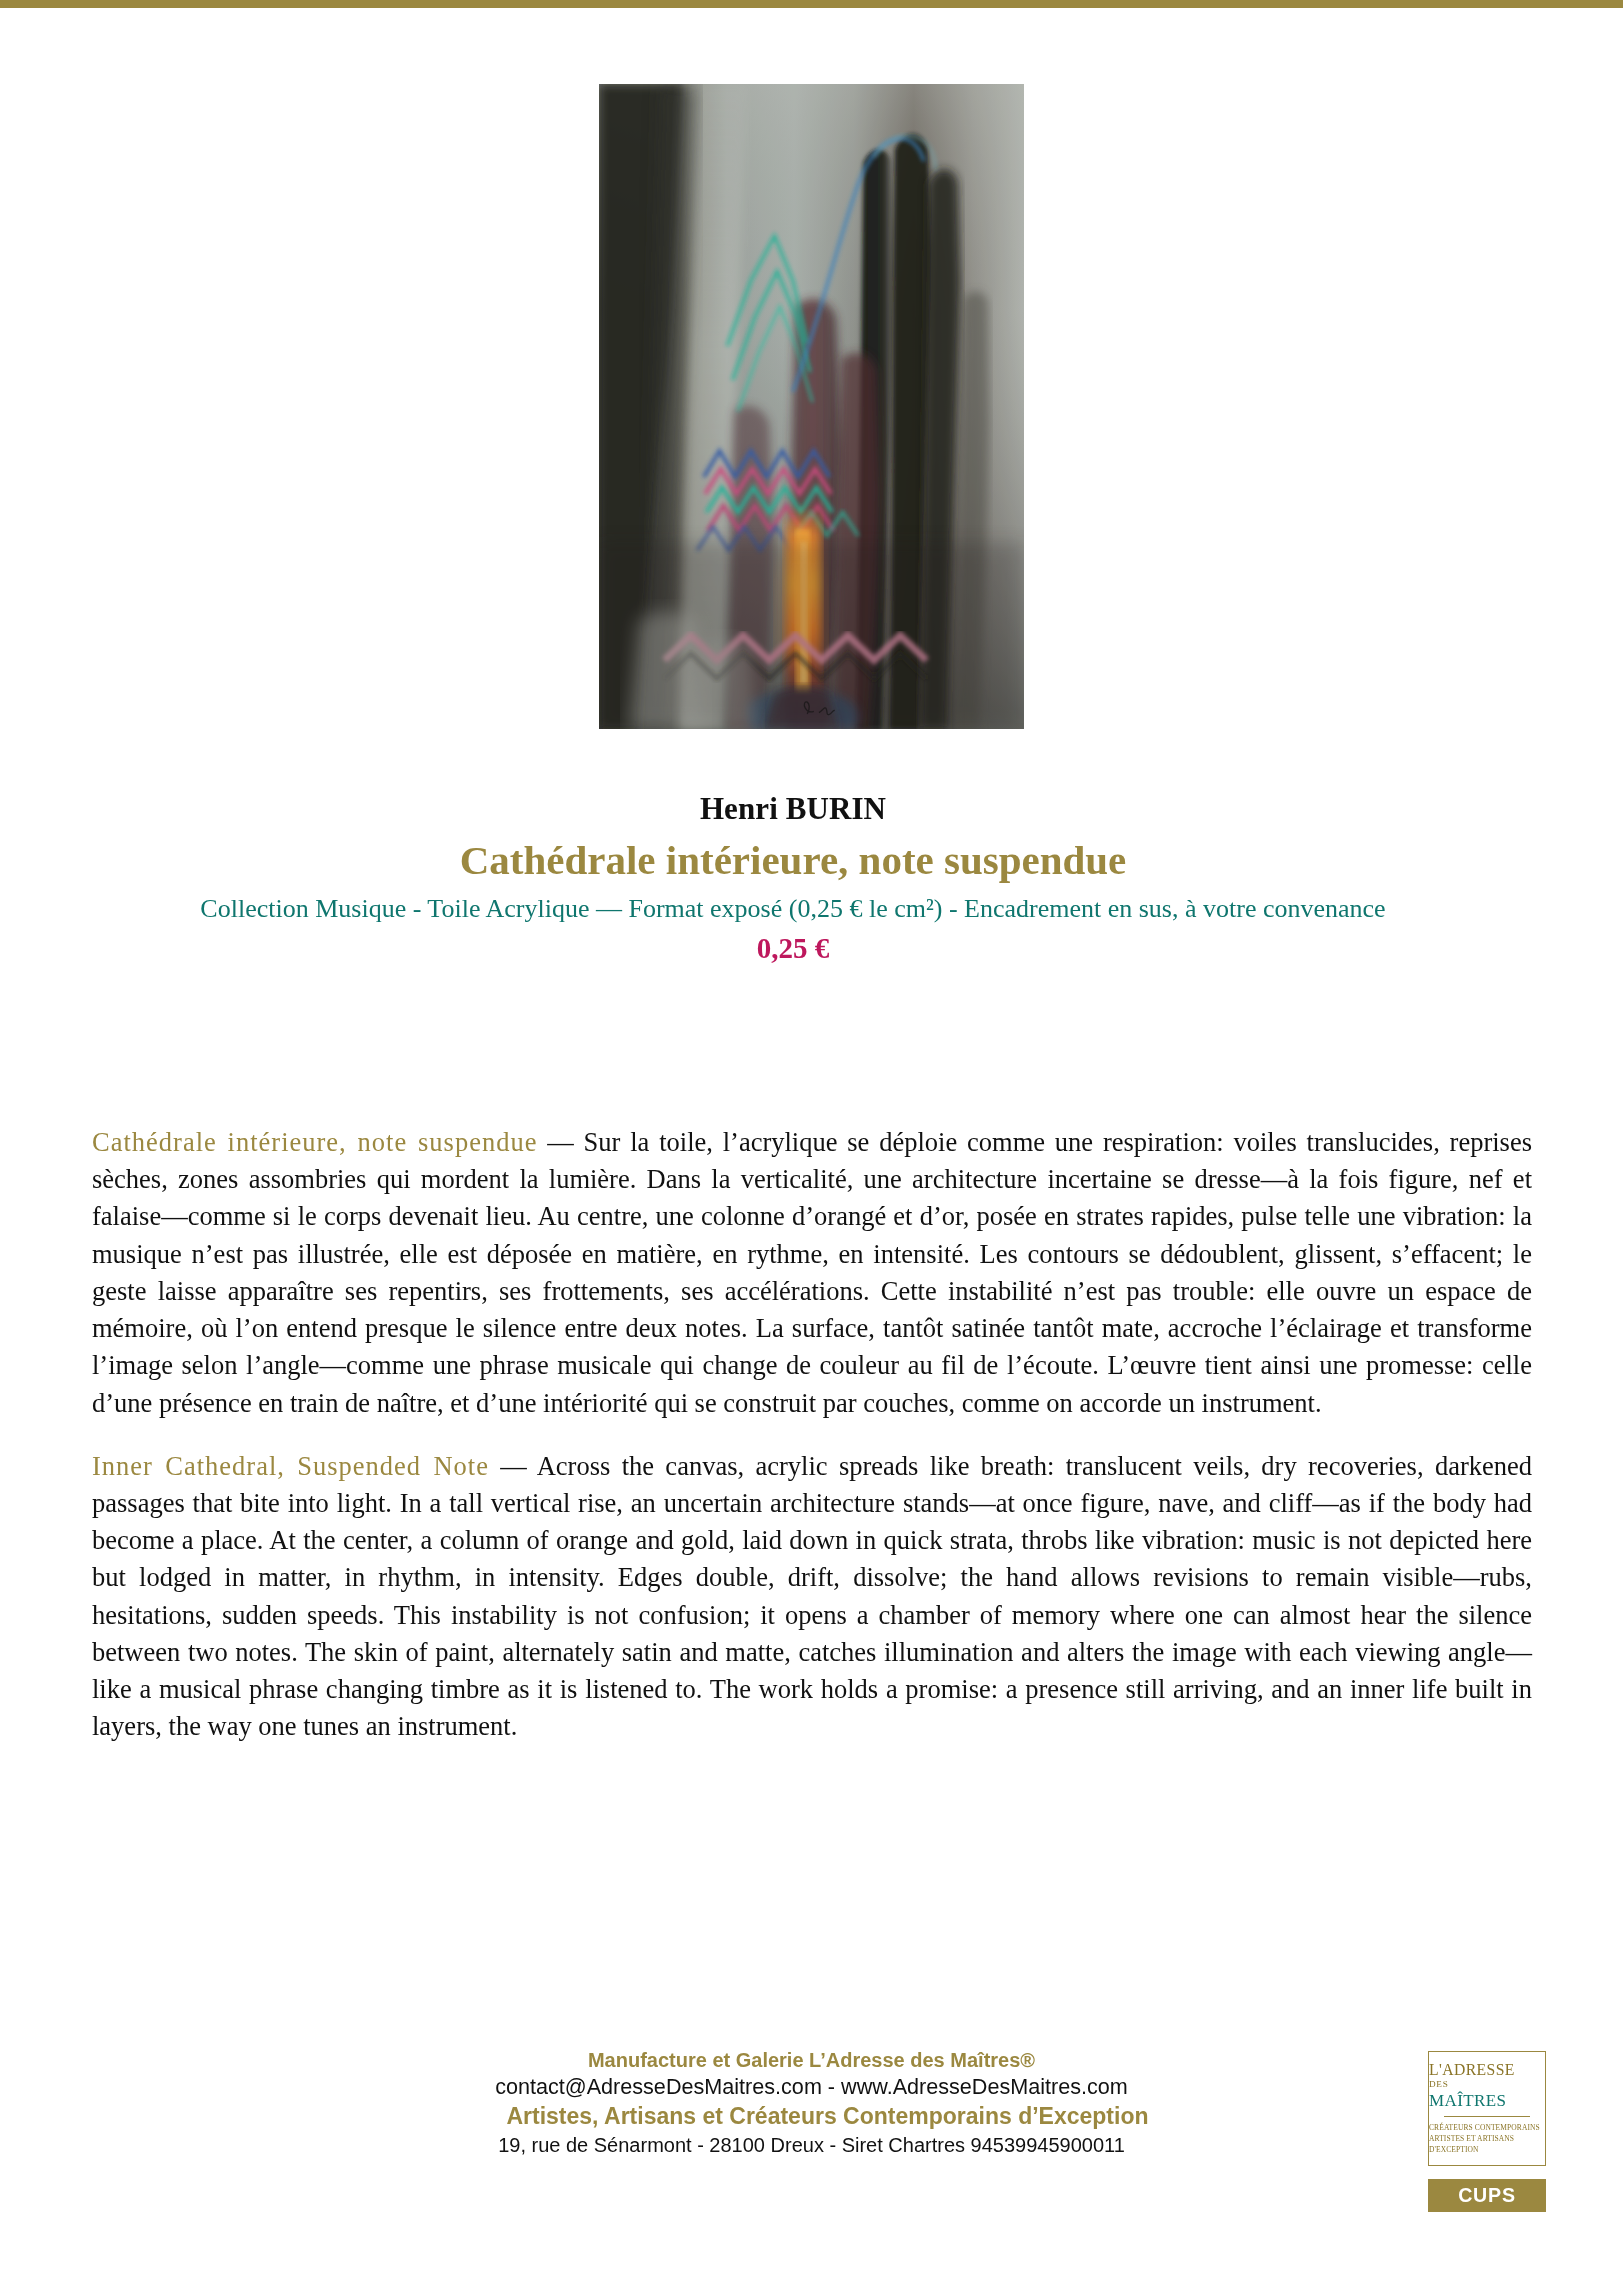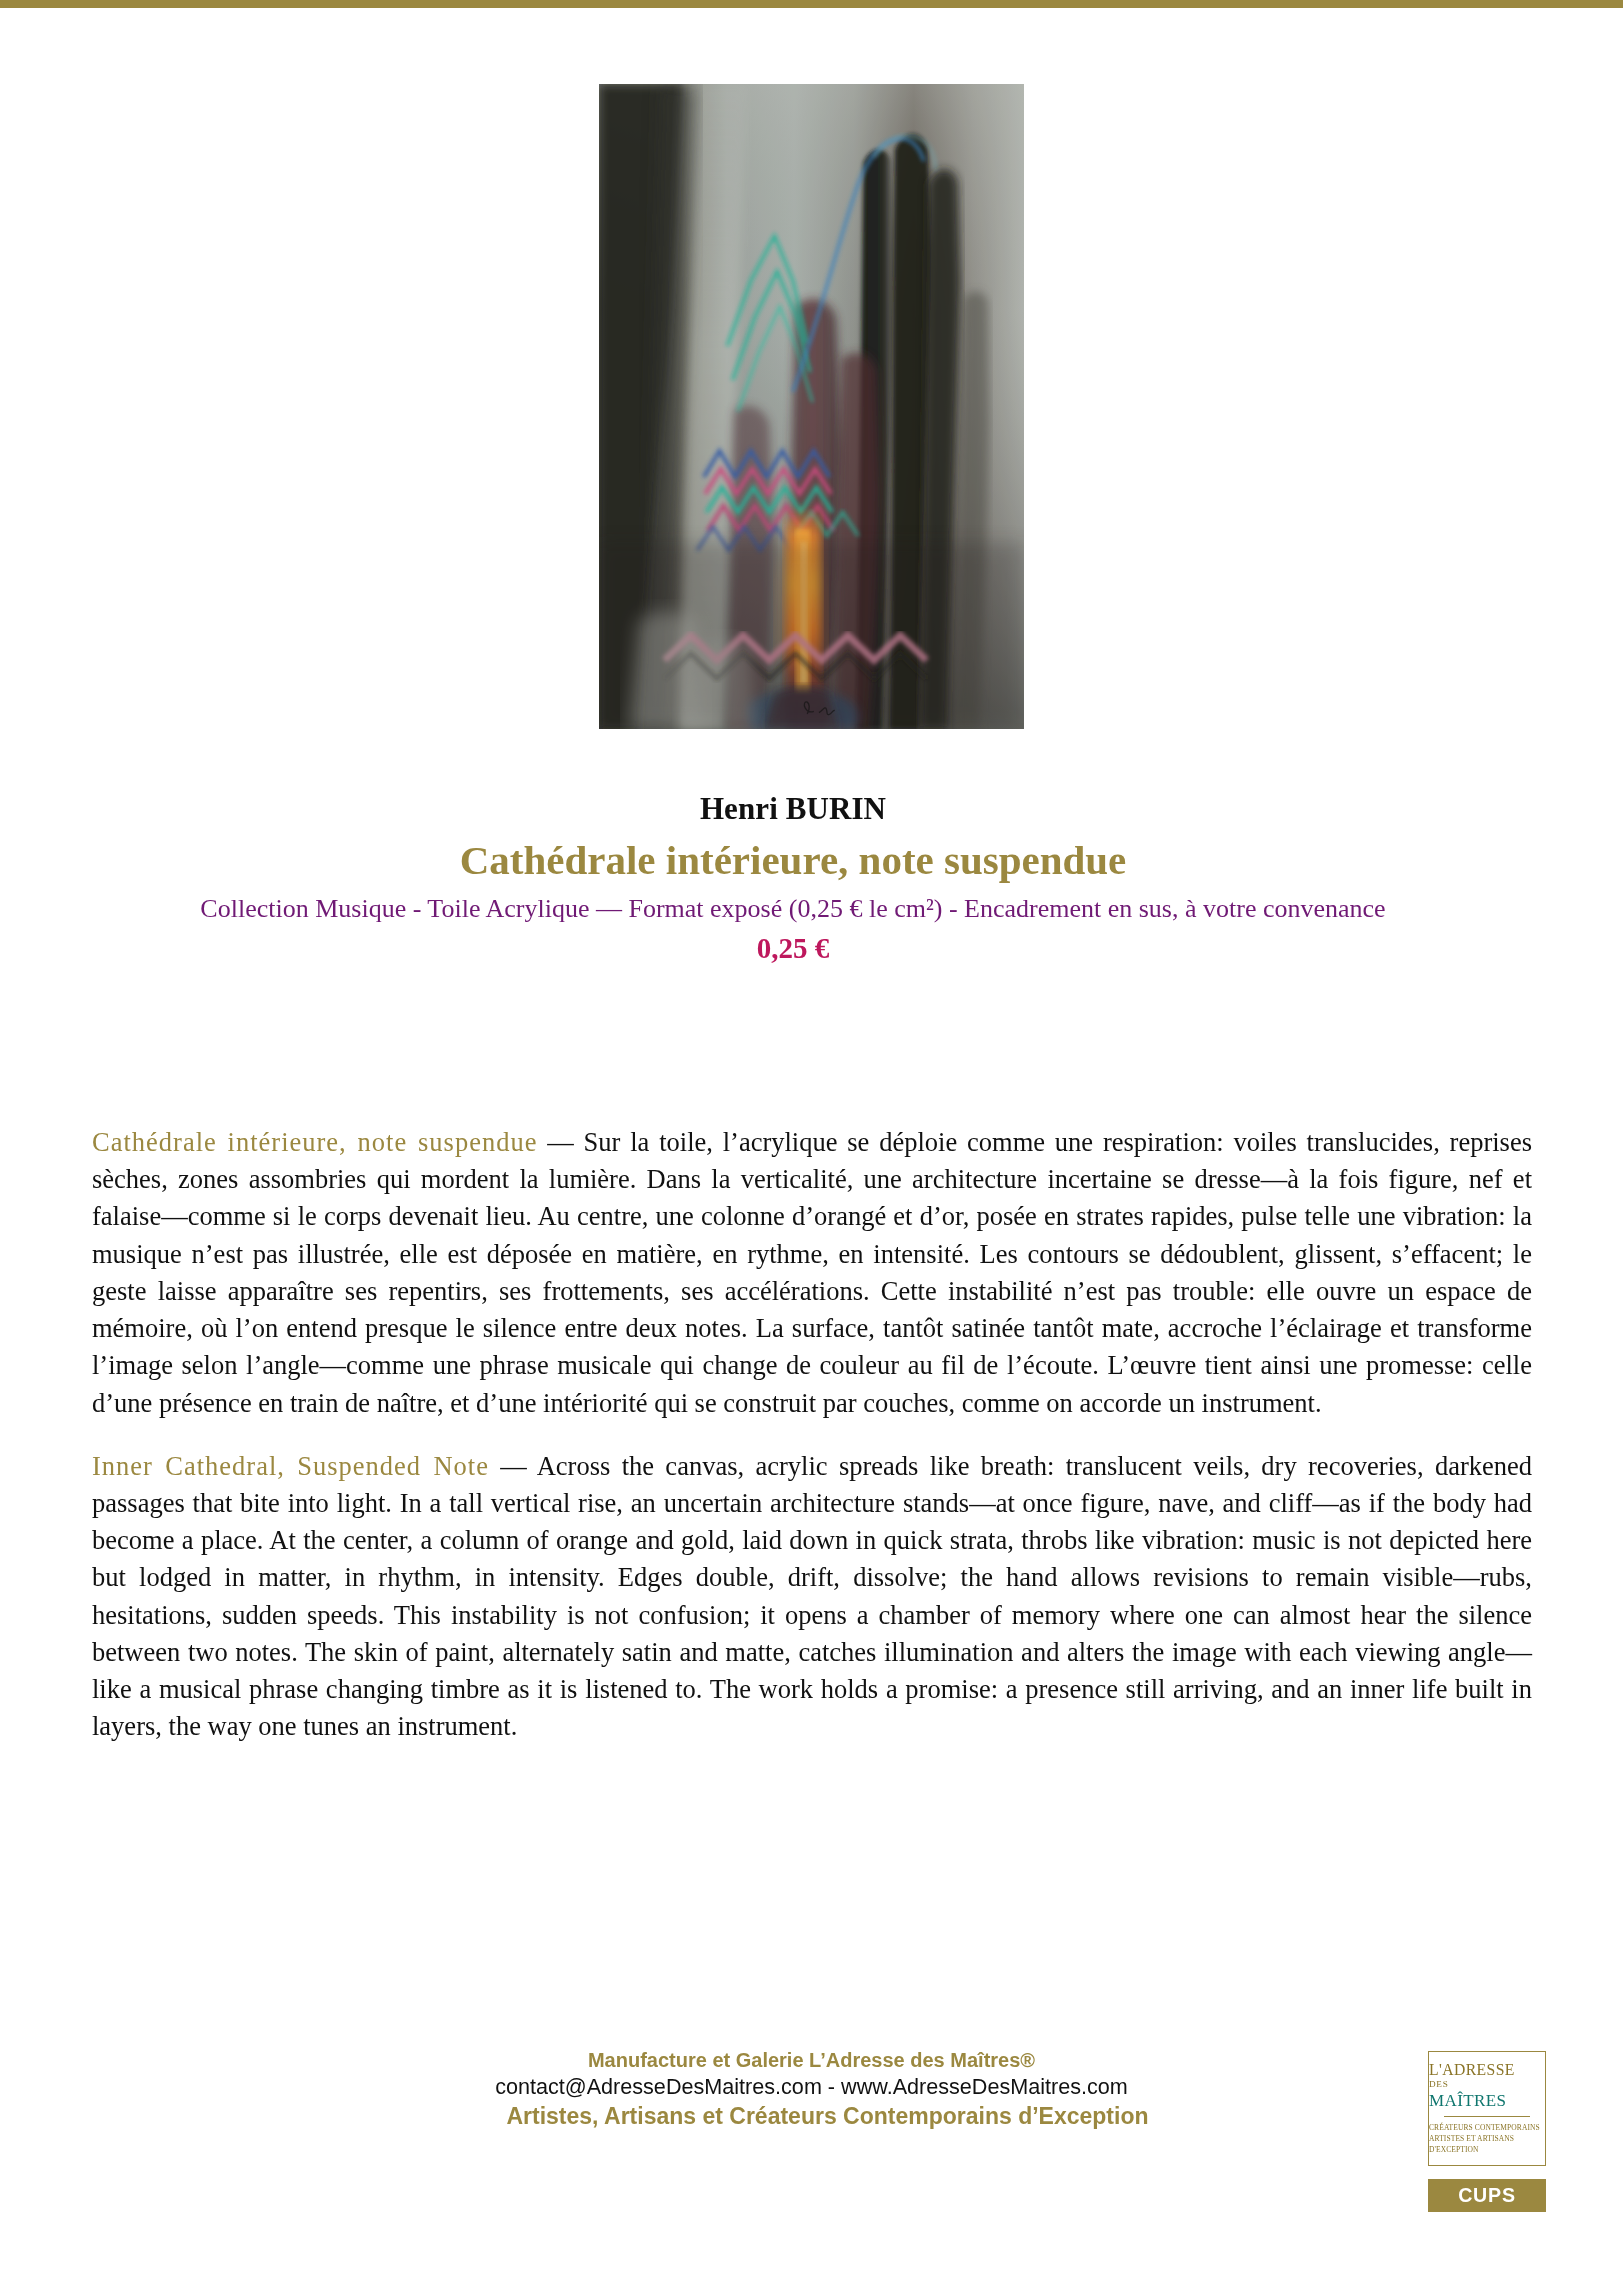--- a/index.html
+++ b/index.html
@@ -59,21 +59,21 @@
   }
   .artwork-title {
     font-size: 41px;
     font-weight: bold;
     color: #9b8840;
     line-height: 1.18;
     margin: 9.2px 0 0 0;
   }
   .subtitle-line {
     font-size: 26px;
-    color: #701a75;
+    color: #0f766e;
     line-height: 1.2;
     margin: 9.2px 0 0 0;
   }
   .price-line {
     font-size: 29px;
     font-weight: bold;
     color: #be185d;
     line-height: 1.2;
     margin: 6.5px 0 0 0;
   }
@@ -325,20 +325,21 @@
 
 <div class="body-text">
   <p class="para"><span class="lead">Cathédrale intérieure, note suspendue</span><span> — Sur la toile, l’acrylique se déploie comme une respiration: voiles translucides, reprises sèches, zones assombries qui mordent la lumière. Dans la verticalité, une architecture incertaine se dresse—à la fois figure, nef et falaise—comme si le corps devenait lieu. Au centre, une colonne d’orangé et d’or, posée en strates rapides, pulse telle une vibration: la musique n’est pas illustrée, elle est déposée en matière, en rythme, en intensité. Les contours se dédoublent, glissent, s’effacent; le geste laisse apparaître ses repentirs, ses frottements, ses accélérations. Cette instabilité n’est pas trouble: elle ouvre un espace de mémoire, où l’on entend presque le silence entre deux notes. La surface, tantôt satinée tantôt mate, accroche l’éclairage et transforme l’image selon l’angle—comme une phrase musicale qui change de couleur au fil de l’écoute. L’œuvre tient ainsi une promesse: celle d’une présence en train de naître, et d’une intériorité qui se construit par couches, comme on accorde un instrument.</span></p>
   <p class="para"><span class="lead">Inner Cathedral, Suspended Note</span><span> — Across the canvas, acrylic spreads like breath: translucent veils, dry recoveries, darkened passages that bite into light. In a tall vertical rise, an uncertain architecture stands—at once figure, nave, and cliff—as if the body had become a place. At the center, a column of orange and gold, laid down in quick strata, throbs like vibration: music is not depicted here but lodged in matter, in rhythm, in intensity. Edges double, drift, dissolve; the hand allows revisions to remain visible—rubs, hesitations, sudden speeds. This instability is not confusion; it opens a chamber of memory where one can almost hear the silence between two notes. The skin of paint, alternately satin and matte, catches illumination and alters the image with each viewing angle—like a musical phrase changing timbre as it is listened to. The work holds a promise: a presence still arriving, and an inner life built in layers, the way one tunes an instrument.</span></p>
 </div>
 
 <div class="footer">
   <p class="f-line f-gold">Manufacture et Galerie L’Adresse des Maîtres®</p>
   <p class="f-line f-dark">contact@AdresseDesMaitres.com - www.AdresseDesMaitres.com</p>
   <p class="f-line f-gold2">Artistes, Artisans et Créateurs Contemporains d’Exception</p>
+  <p class="f-line f-dark2">19, rue de Sénarmont - 28100 Dreux - Siret Chartres 94539945900011</p>
 </div>
 
 <div class="logo-area">
   <div class="logo-box">
     <div class="logo-l1">L'ADRESSE</div>
     <div class="logo-l2">DES</div>
     <div class="logo-l3">MAÎTRES</div>
     <div class="logo-div"></div>
     <div class="logo-sub">CRÉATEURS CONTEMPORAINS</div>
     <div class="logo-sub">ARTISTES ET ARTISANS</div>

